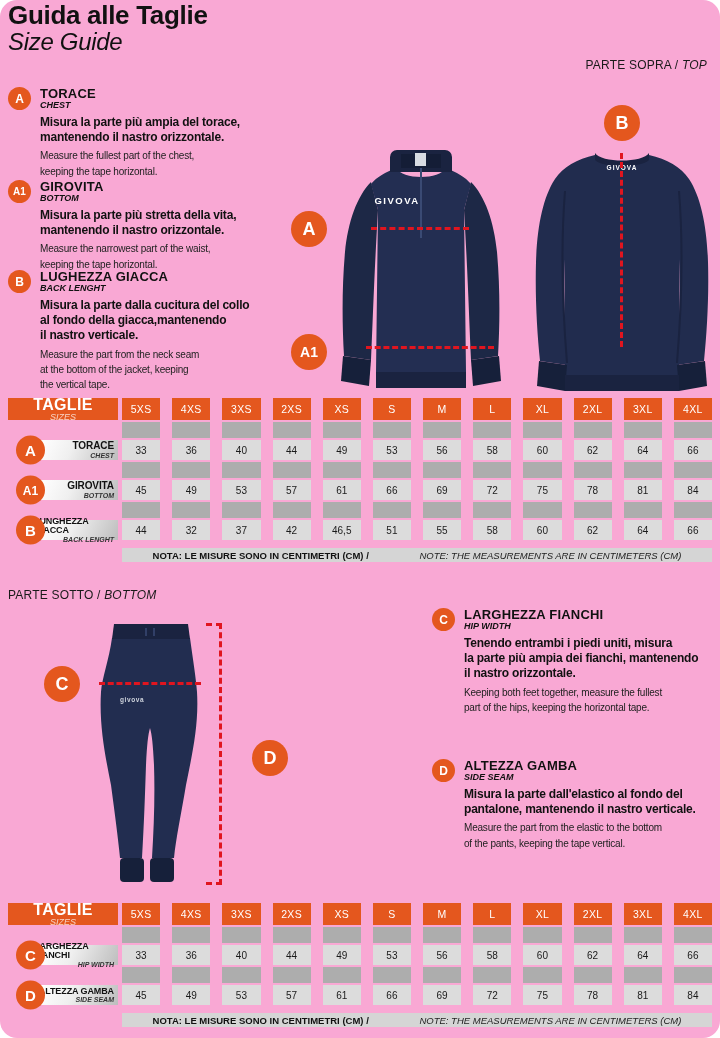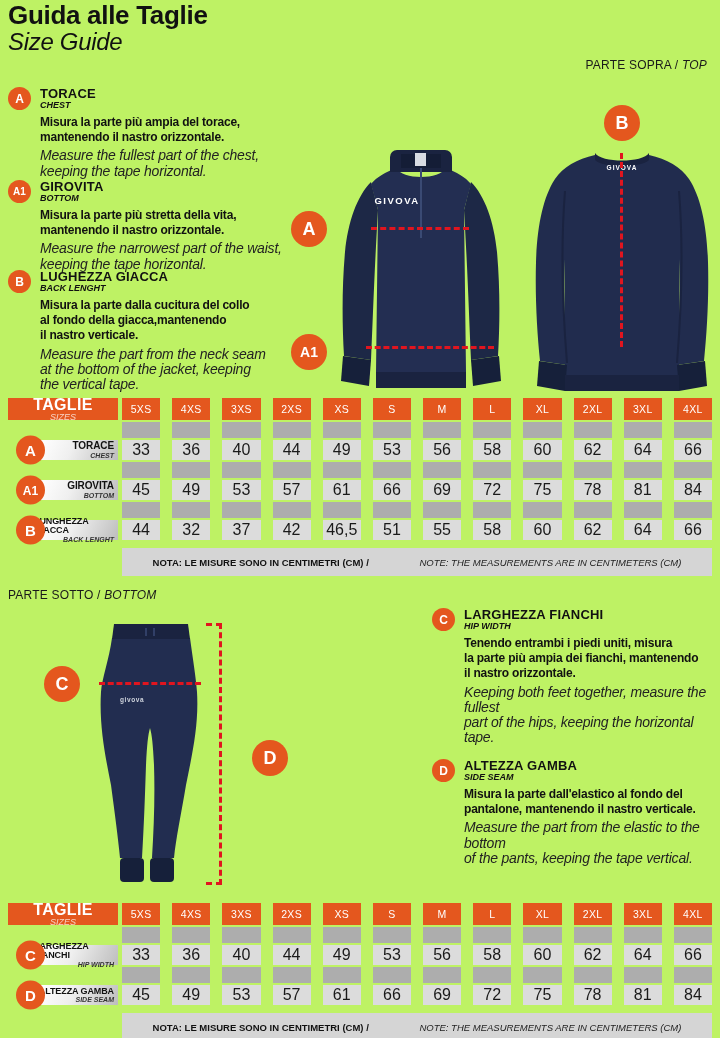--- a/index.html
+++ b/index.html
@@ -1,17 +1,17 @@
 <!DOCTYPE html>
 <html><head>
 <meta charset="utf-8">
 <style>
   html,body{margin:0;padding:0;background:#fff;}
-  .page{position:relative;width:720px;height:1038px;background:#bef264;
-        font-family:"Liberation Sans",sans-serif;color:#111;overflow:hidden;}
+  .page{position:relative;width:720px;height:1038px;background:#f9a8d4;
+        font-family:"Liberation Sans",sans-serif;color:#111;overflow:hidden;border-radius:17px;}
 
   
   .title-block{position:absolute;left:8px;top:2px;line-height:1.05;}
   .title-it{font-size:26px;font-weight:bold;letter-spacing:-0.3px;}
   .title-en{font-size:24px;font-style:italic;letter-spacing:-0.3px;}
   .section-label{position:absolute;font-size:12px;color:#1a1a1a;letter-spacing:0.2px;}
   .section-label .it{font-style:normal;}
   .section-label .en{font-style:italic;}
   #top-section-label{top:58px;right:13px;}
   #bottom-section-label{left:8px;top:588px;}
@@ -20,21 +20,21 @@
   .desc{position:absolute;width:300px;}
   .desc .badge{position:absolute;left:0;top:1px;width:23px;height:23px;border-radius:50%;
                background:#E4571E;color:#fff;display:flex;align-items:center;justify-content:center;
                font-weight:bold;font-size:12px;}
   .desc .badge.two{font-size:10px;}
   .desc .content{margin-left:32px;width:258px;}
   .dname{font-size:13px;font-weight:bold;letter-spacing:0.2px;}
   .dsub{font-size:9px;font-weight:bold;font-style:italic;margin-top:-1px;}
   .dbody{white-space:pre-line;letter-spacing:-0.2px;}
   .dbody.it{font-size:12px;font-weight:bold;line-height:15.2px;margin-top:5px;}
-  .dbody.en{font-size:14px;font-style:italic;line-height:15.2px;margin-top:3px;color:#222;}
+  .dbody.en{font-size:10px;line-height:15.2px;margin-top:3px;color:#222;}
   #desc-a{left:8px;top:86px;}
   #desc-a1{left:8px;top:179px;}
   #desc-b{left:8px;top:269px;}
   #desc-c{left:432px;top:607px;}
   #desc-d{left:432px;top:758px;}
 
   
   .garment{position:absolute;}
   #jacket-front{left:333px;top:146px;}
   #jacket-back{left:531px;top:147px;}
@@ -70,32 +70,32 @@
   .trow.data{height:20px;}
   .tlabel{flex:0 0 110px;position:relative;}
   .cells{flex:1;display:grid;grid-template-columns:repeat(12,1fr);gap:12px;}
   .cell{display:flex;align-items:center;justify-content:center;}
   .header .tlabel{background:#E4571E;color:#fff;display:flex;flex-direction:column;
                   align-items:center;justify-content:center;line-height:1.0;}
   .hl-it{font-size:16px;font-weight:bold;letter-spacing:0.3px;}
   .hl-en{font-size:9px;font-style:italic;color:rgba(255,255,255,0.75);}
   .header .cell{background:#E4571E;color:#fff;font-size:10.5px;letter-spacing:0.3px;}
   .spacer .cell{background:#ADADAD;}
-  .data .cell{background:#DCDCDC;font-size:16px;color:#1a1a1a;}
+  .data .cell{background:#DCDCDC;font-size:10px;color:#1a1a1a;}
   .rgrad{position:absolute;left:26px;right:0;top:0;bottom:0;
          background:linear-gradient(115deg,#ffffff 8%,#efefef 45%,#bdbdbd 100%);
          display:flex;flex-direction:column;justify-content:center;align-items:flex-end;
          padding-right:4px;line-height:1.05;}
   .rname{font-size:9px;font-weight:bold;letter-spacing:-0.1px;}
   .rsub{font-size:7px;font-weight:bold;font-style:italic;color:#333;}
   .rcircle{position:absolute;left:8px;top:50%;transform:translateY(-50%);width:29px;height:29px;
            border-radius:50%;background:#E4571E;color:#fff;display:flex;align-items:center;
            justify-content:center;font-weight:bold;font-size:15px;z-index:2;}
   .rcircle.two{font-size:12px;}
-  .notabar{margin-left:114px;margin-top:8px;height:28px;background:#D5D5D5;
+  .notabar{margin-left:114px;margin-top:8px;height:14px;background:#D5D5D5;
            display:flex;align-items:center;justify-content:center;font-size:9.5px;white-space:pre;}
   .note-it{font-weight:bold;color:#111;}
   .note-sep{font-weight:bold;color:#111;}
   .note-en{font-style:italic;color:#222;margin-left:48px;}
 </style>
 </head>
 <body>
 
 <div class="page">
 

